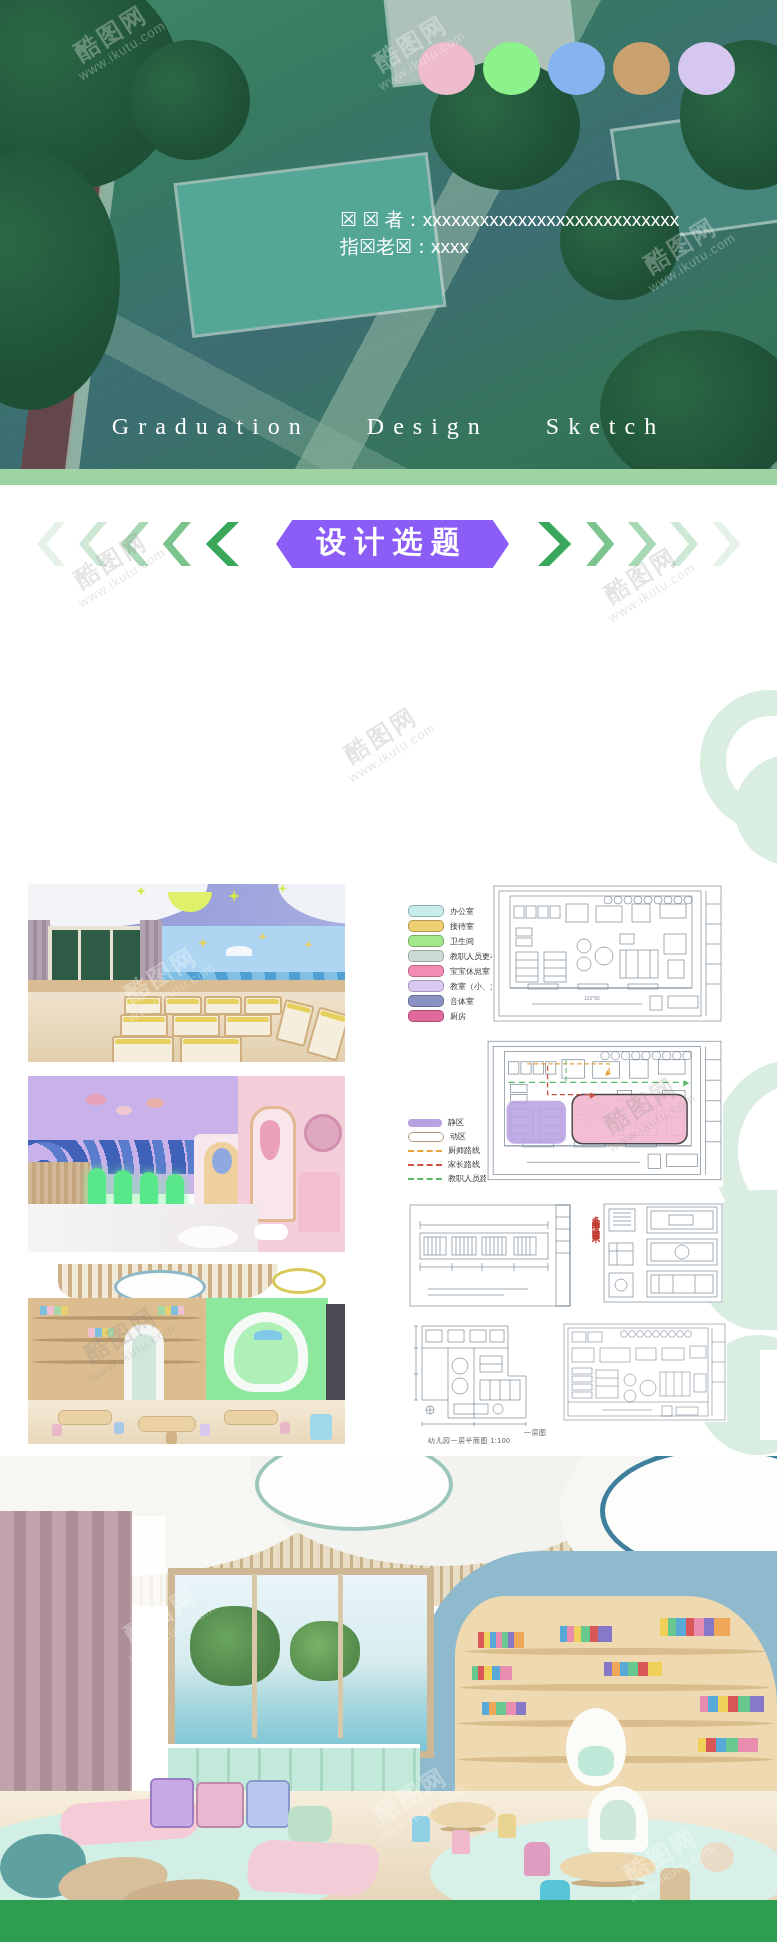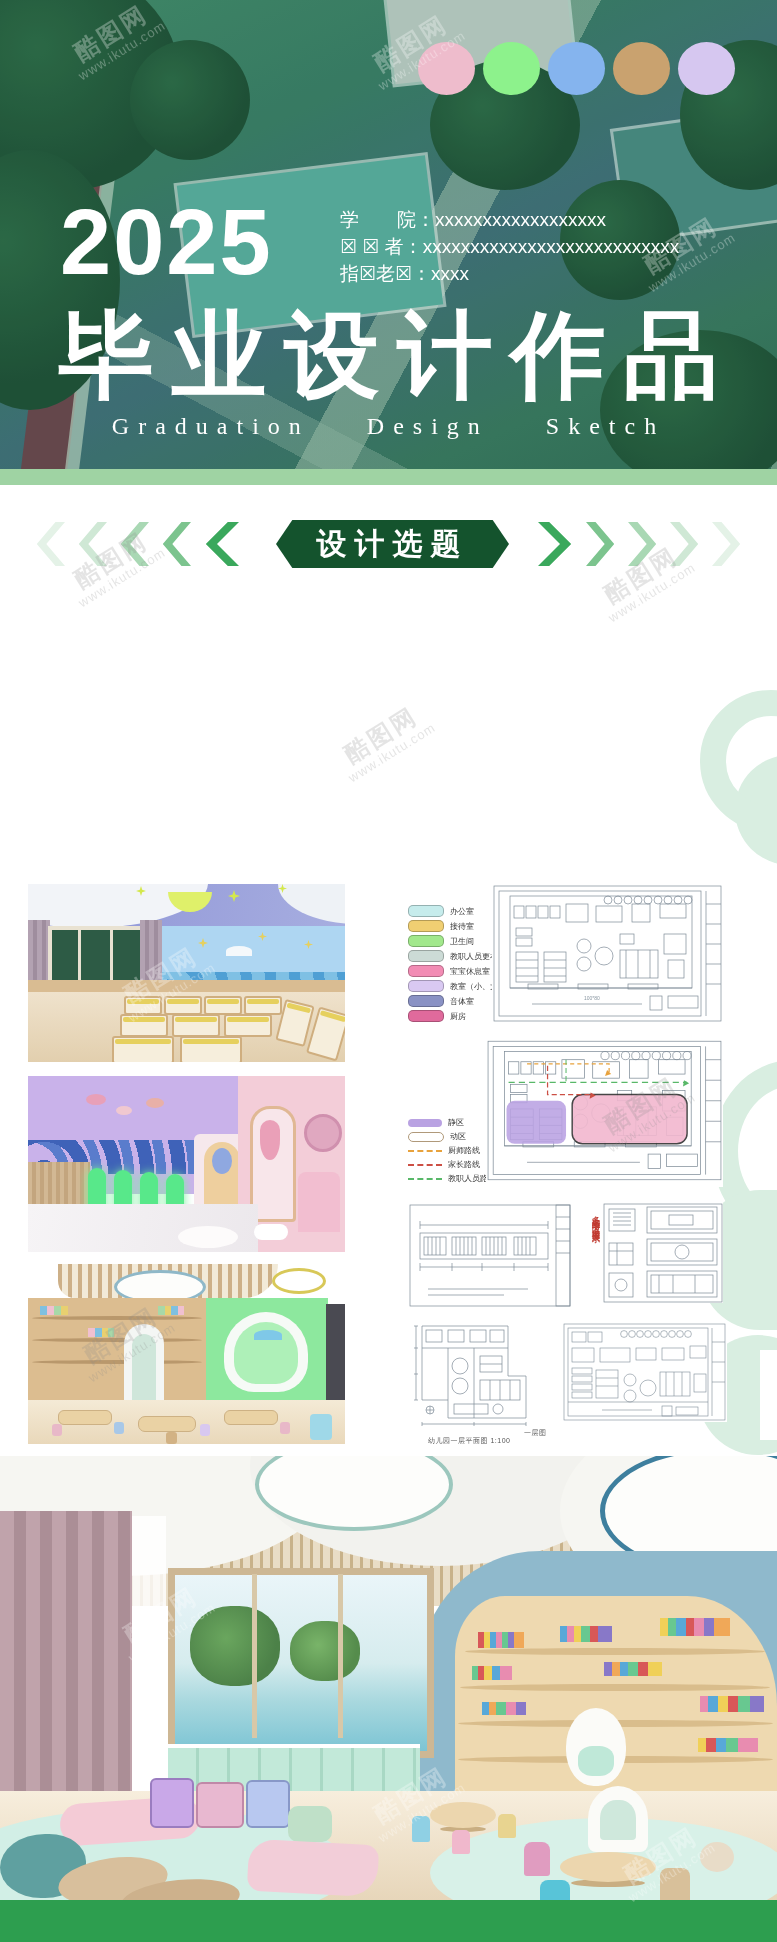--- a/index.html
+++ b/index.html
@@ -26,22 +26,22 @@
   .info .lab{display:inline-block;}
   .big-title{left:0;top:306px;width:777px;text-align:center;color:#fff;font-weight:700;
              font-size:95px;line-height:1.04;letter-spacing:18px;text-indent:18px;white-space:nowrap;}
   .en-title{left:0;top:413px;width:777px;text-align:center;color:#fff;font-size:24px;
             letter-spacing:9px;word-spacing:42px;font-family:"Liberation Serif","DejaVu Serif",serif;}
   .hero-strip{left:0;top:469px;width:777px;height:16px;background:#9fd3a3;}
 
   
   .chevL{clip-path:polygon(100% 0,45% 50%,100% 100%,72% 100%,17% 50%,72% 0);}
   .chevR{clip-path:polygon(0 0,55% 50%,0 100%,28% 100%,83% 50%,28% 0);}
-  .badge{background:#14532d;color:#fff;font-weight:700;text-align:center;
-         clip-path:polygon(7% 0,93% 0,100% 50%,93% 100%,7% 100%,0 50%);}
+  .badge{background:#8b5cf6;color:#fff;font-weight:700;text-align:center;
+         clip-path:polygon(7% 0,93% 0,100% 50%,93% 100%,7% 100%,0 50%);font-family:Liberation Mono, monospace;}
   .badge-topic{font-size:30px;letter-spacing:8px;line-height:48px;}
   .badge-sec{font-size:26px;letter-spacing:6px;line-height:40px;}
   .sec-en{color:#2f9e50;font-size:17px;line-height:20px;font-weight:700;}
 
   .quote-box{left:42px;top:600px;width:691px;height:46px;border:3px solid #2f9e50;
              color:#2f9e50;font-size:27px;font-weight:700;text-align:center;line-height:46px;letter-spacing:1px;white-space:nowrap;}
   .para{left:42px;top:652px;width:694px;color:#222;font-size:21px;line-height:30px;
         text-align:justify;text-indent:2em;letter-spacing:.5px;}
 
   
@@ -94,29 +94,26 @@
     <div class="abs tree" style="left:680px;top:40px;width:140px;height:150px;"></div>
     <div class="abs tree" style="left:600px;top:330px;width:200px;height:160px;"></div>
     <div class="abs hero-tint"></div>
 
     <div class="abs dot" style="left: 418px; top: 42px; background: rgb(238, 188, 204);"></div>
     <div class="abs dot" style="left: 483px; top: 42px; background: rgb(141, 242, 140);"></div>
     <div class="abs dot" style="left: 548px; top: 42px; background: rgb(133, 180, 238);"></div>
     <div class="abs dot" style="left: 613px; top: 42px; background: rgb(201, 162, 111);"></div>
     <div class="abs dot" style="left: 678px; top: 42px; background: rgb(214, 199, 240);"></div>
 
-    <div class="abs year">2025</div>
 
     <div class="abs info">
-      <div class="row"><span class="lab">学　　院：</span><span>xxxxxxxxxxxxxxxxxx</span></div>
       <div class="row"><span class="lab">☒ ☒ 者：</span><span>xxxxxxxxxxxxxxxxxxxxxxxxxxx</span></div>
       <div class="row"><span class="lab">指☒老☒：</span><span>xxxx</span></div>
     </div>
 
-    <div class="abs big-title">毕业设计作品</div>
     <div class="abs en-title">Graduation Design Sketch</div>
   </div>
   <div class="abs hero-strip"></div>
 
   <div class="abs mint" style="left:735px;top:755px;width:110px;height:110px;border-radius:50%;"></div>
   <div class="abs mint-ring" style="left:700px;top:690px;width:90px;height:90px;"></div>
   <div class="abs mint-ring" style="left:712px;top:1060px;width:110px;height:130px;"></div>
   <div class="abs mint" style="left:700px;top:1190px;width:120px;height:140px;border-radius:60px 0 0 60px;"></div>
   <div class="abs mint" style="left:698px;top:1335px;width:120px;height:120px;border-radius:50%;"></div>
   <div class="abs" style="left:760px;top:1350px;width:60px;height:90px;background:#fff;"></div>

